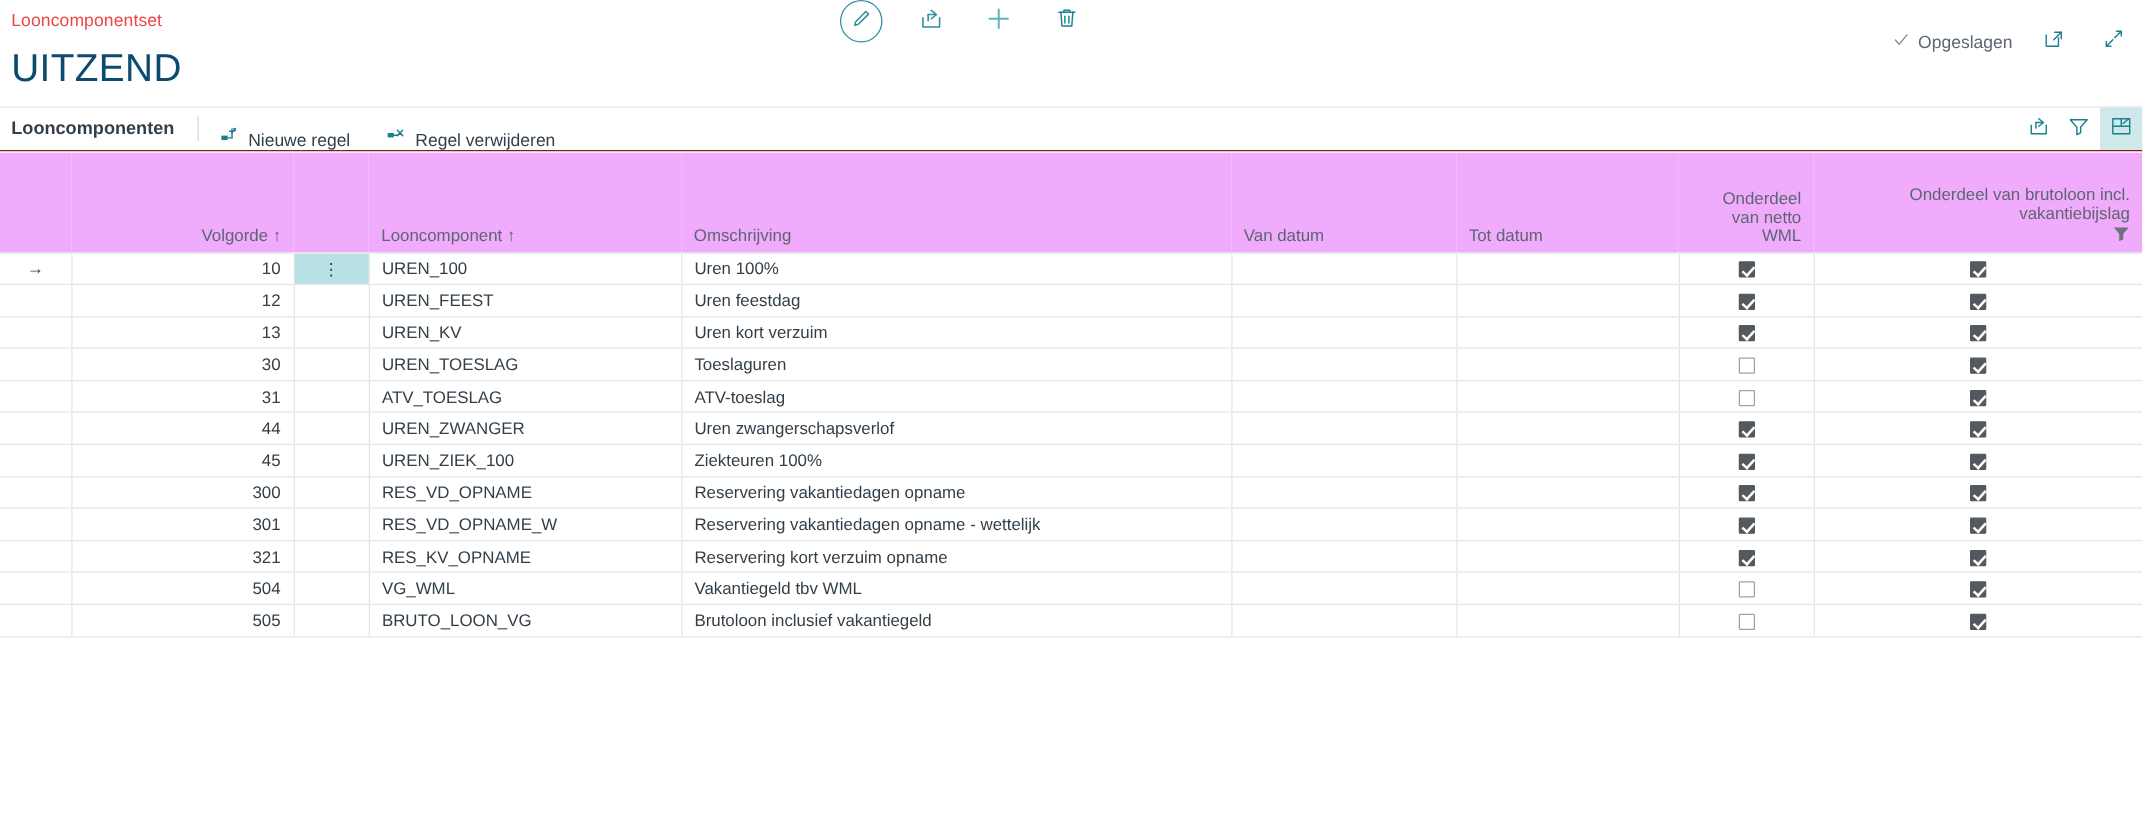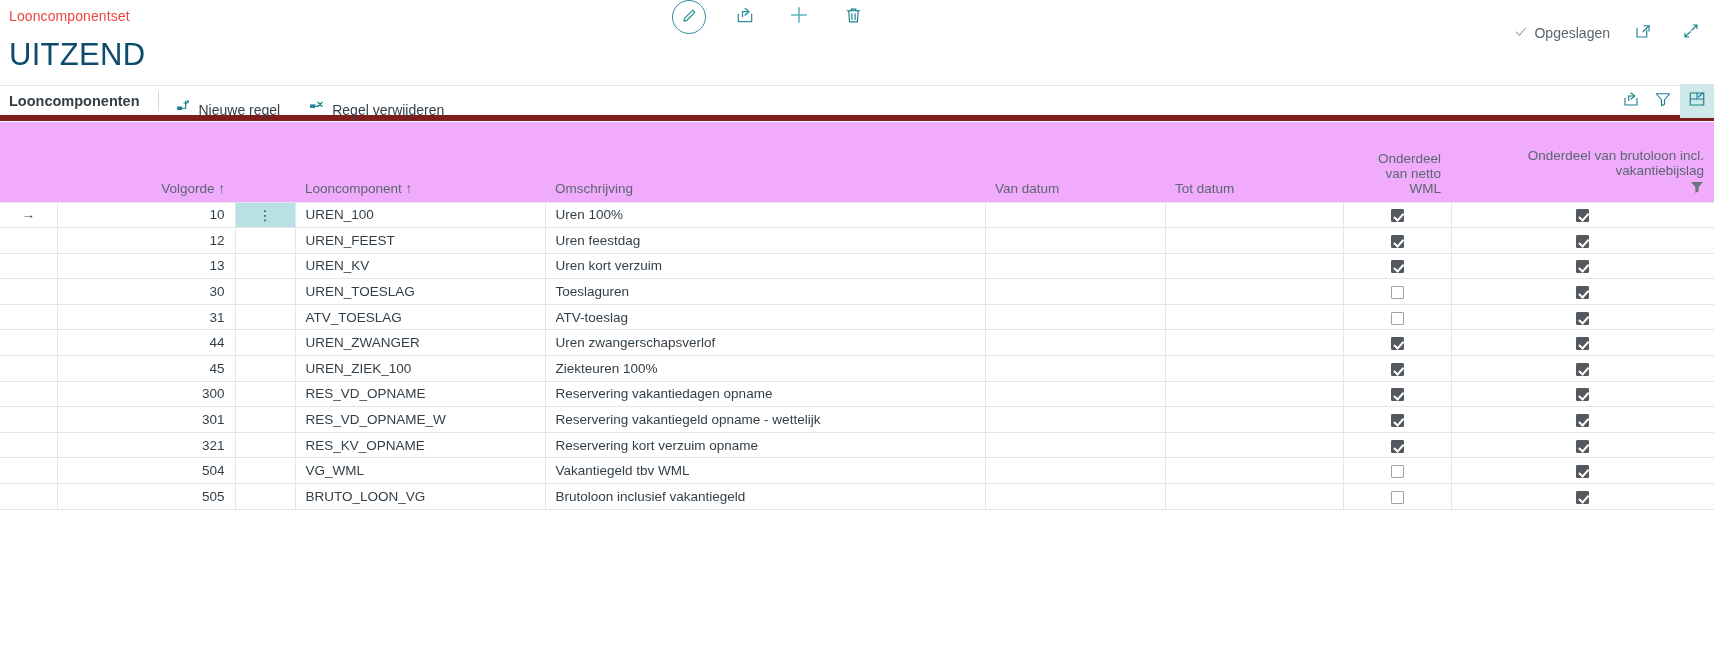--- a/index.html
+++ b/index.html
@@ -73,21 +73,21 @@
     line-height: 38px;
   }
 
   
   .actionbar {
     position: absolute;
     left: 0; top: 85px;
     width: 100%;
     height: 36px;
     border-top: 1px solid #e3e6e8;
-    border-bottom: 6px solid #7f1d1d;
+    border-bottom: 1px solid #7f1d1d;
     display: flex;
     align-items: center;
   }
   .tabtitle {
     font-size: 14.5px;
     font-weight: bold;
     color: #333f48;
     padding: 0 16px 0 9px;
     line-height: 34px;
   }
@@ -467,21 +467,21 @@
             <td class="cellborder"></td>
             <td class="cellborder"></td>
             <td class="ctr cellborder"><span class="cb on"></span></td>
             <td class="ctr cellborder"><span class="cb on"></span></td>
           </tr>
           <tr>
             <td class="rowind"></td>
             <td class="num cellborder">301</td>
             <td class="dots"></td>
             <td>RES_VD_OPNAME_W</td>
-            <td class="link cellborder">Reservering vakantiegeld opname - wettelijk</td>
+            <td class="link cellborder">Reservering vakantiedagen opname - wettelijk</td>
             <td class="cellborder"></td>
             <td class="cellborder"></td>
             <td class="ctr cellborder"><span class="cb on"></span></td>
             <td class="ctr cellborder"><span class="cb on"></span></td>
           </tr>
           <tr>
             <td class="rowind"></td>
             <td class="num cellborder">321</td>
             <td class="dots"></td>
             <td>RES_KV_OPNAME</td>

